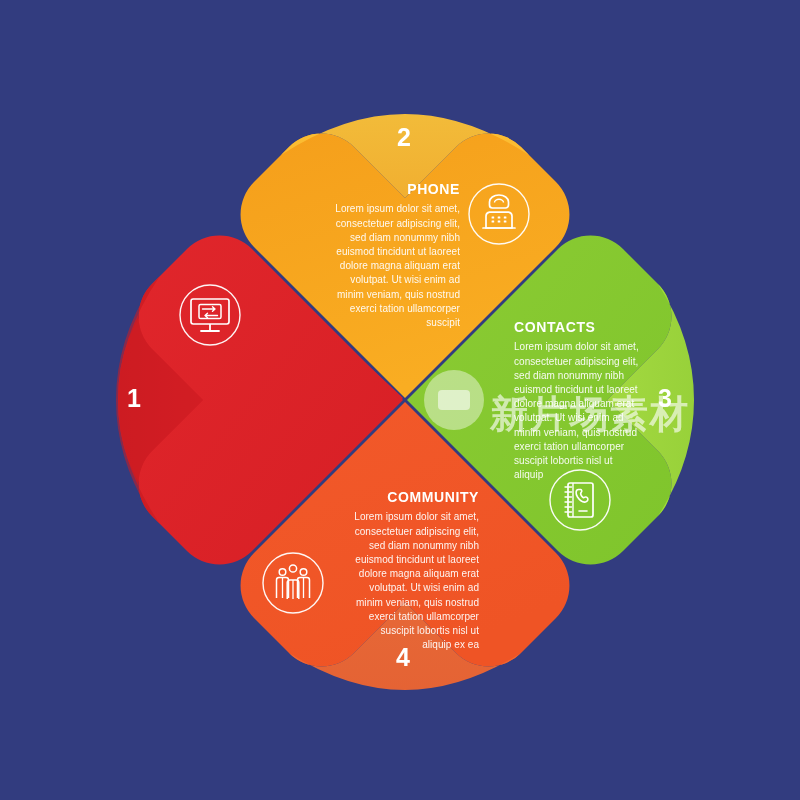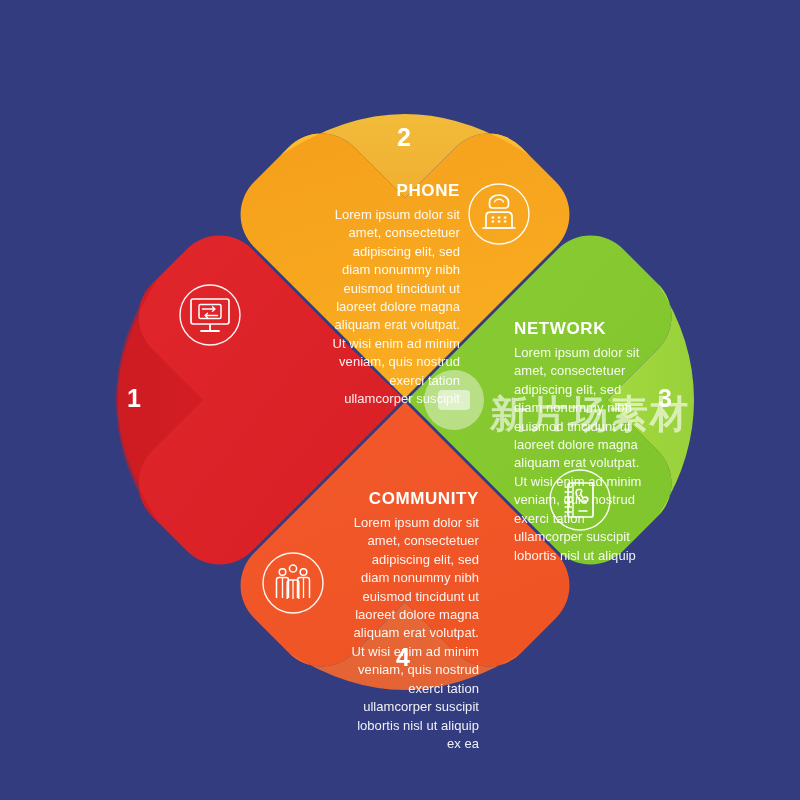--- a/index.html
+++ b/index.html
@@ -18,28 +18,28 @@
     position:absolute; left:0; top:0;
     width:800px; height:800px;
     display:block;
   }
   
   .petal-text{
     position:absolute;
     color:#ffffff;
   }
   .petal-title{
-    font-size:17px;
+    font-size:14px;
     font-weight:bold;
     letter-spacing:.6px;
     line-height:1.1;
     white-space:nowrap;
   }
   .petal-body{
-    font-size:13px;
+    font-size:10px;
     line-height:1.42;
     color:rgba(255,255,255,.93);
     letter-spacing:.05px;
   }
   
   #tx-network{ left:176px; top:362px; width:124px; text-align:left; }
   #tx-network .petal-title{ margin-bottom:5px; }
 
   #tx-phone{ left:326px; top:182px; width:134px; text-align:right; }
   #tx-phone .petal-title{ margin-bottom:5px; }
@@ -282,21 +282,21 @@
     </g>
   </svg>
 
 
   <div class="petal-text" id="tx-phone">
     <div class="petal-title">PHONE</div>
     <div class="petal-body">Lorem ipsum dolor sit amet, consectetuer adipiscing elit, sed diam nonummy nibh euismod tincidunt ut laoreet dolore magna aliquam erat volutpat. Ut wisi enim ad minim veniam, quis nostrud exerci tation ullamcorper suscipit</div>
   </div>
 
   <div class="petal-text" id="tx-contacts">
-    <div class="petal-title">NETWORK</div>
+    <div class="petal-title">CONTACTS</div>
     <div class="petal-body">Lorem ipsum dolor sit amet, consectetuer adipiscing elit, sed diam nonummy nibh euismod tincidunt ut laoreet dolore magna aliquam erat volutpat. Ut wisi enim ad minim veniam, quis nostrud exerci tation ullamcorper suscipit lobortis nisl ut aliquip</div>
   </div>
 
   <div class="petal-text" id="tx-community">
     <div class="petal-title">COMMUNITY</div>
     <div class="petal-body">Lorem ipsum dolor sit amet, consectetuer adipiscing elit, sed diam nonummy nibh euismod tincidunt ut laoreet dolore magna aliquam erat volutpat. Ut wisi enim ad minim veniam, quis nostrud exerci tation ullamcorper suscipit lobortis nisl ut aliquip ex ea</div>
   </div>
 
   <div class="num" id="num-1">1</div>
   <div class="num" id="num-2">2</div>

